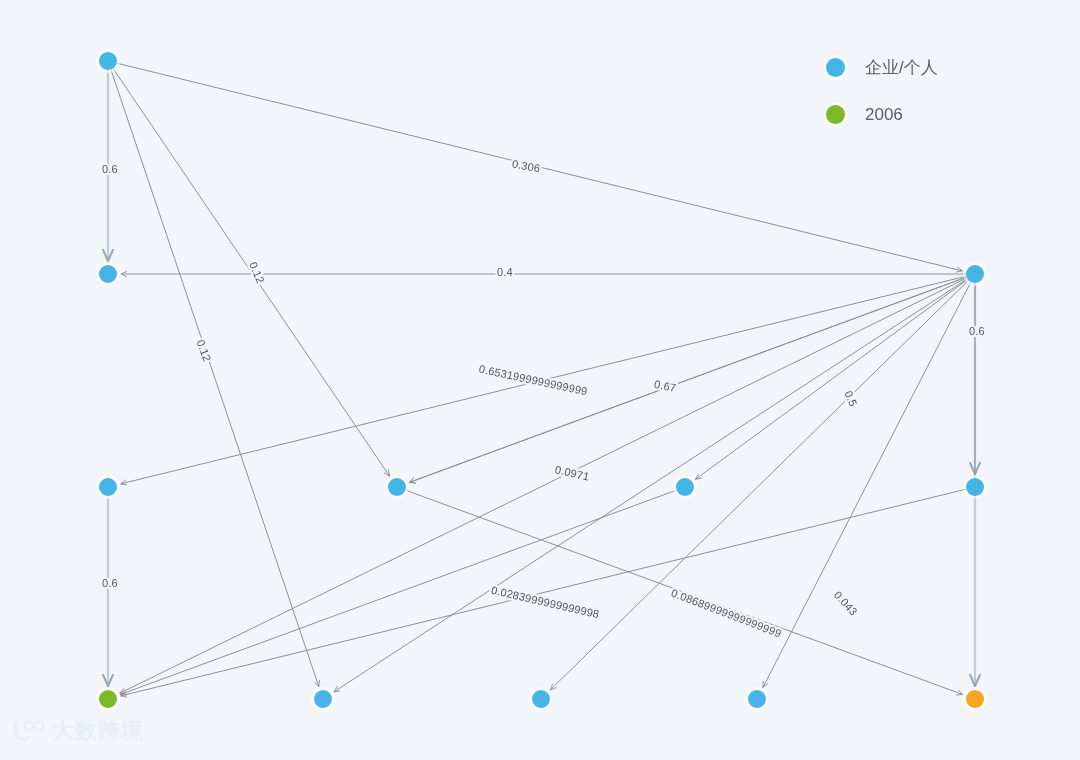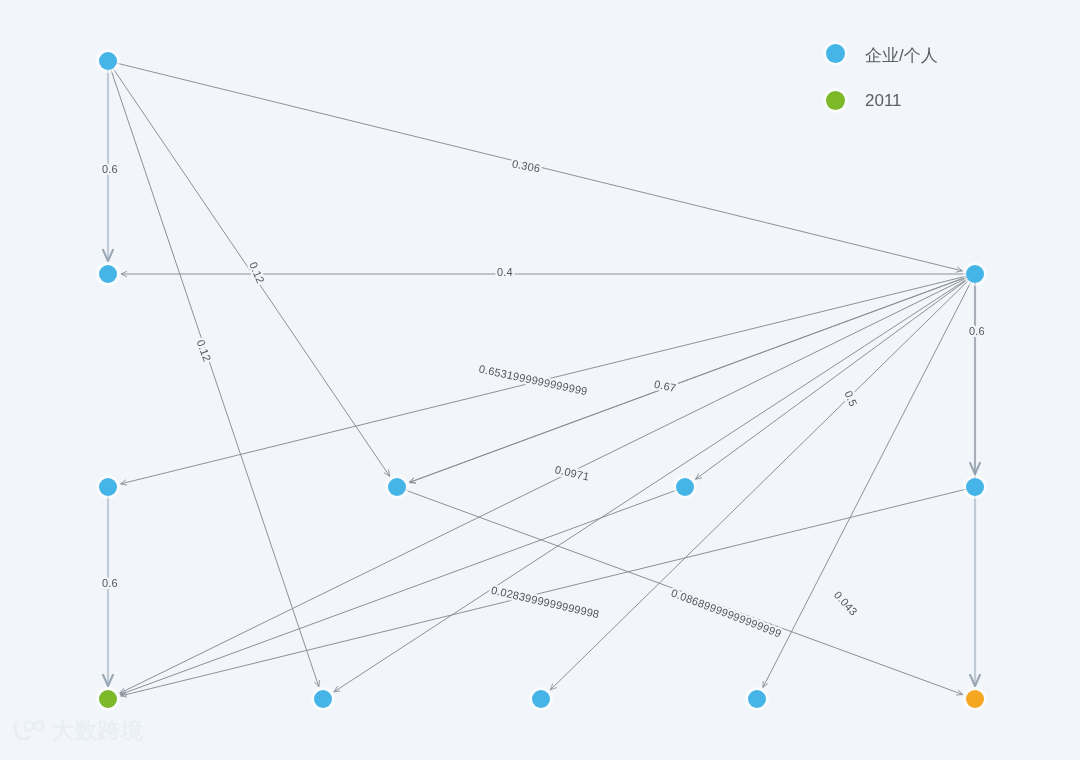--- a/index.html
+++ b/index.html
@@ -57,21 +57,21 @@
     opacity: 0.55;
   }
   #legend {
     position: absolute;
     left: 826px;
     top: 44px;
     width: 210px;
   }
   .legend-row {
     display: flex;
-    align-items: flex-start;
+    align-items: center;
     height: 47px;
   }
   .legend-swatch {
     width: 19px;
     height: 19px;
     border-radius: 50%;
     flex: 0 0 auto;
     box-shadow: 0 0 0 3px rgba(255,255,255,0.5);
   }
   .legend-label {
@@ -192,21 +192,21 @@
       </g>
   </svg>
 
   <div id="legend">
     <div class="legend-row">
       <span class="legend-swatch" style="background: rgb(69, 181, 232);"></span>
       <span class="legend-label">企业/个人</span>
     </div>
     <div class="legend-row">
       <span class="legend-swatch" style="background: rgb(124, 184, 40);"></span>
-      <span class="legend-label">2011</span>
+      <span class="legend-label">2006</span>
     </div>
   </div>
 
   <div id="watermark">
     <svg width="34" height="24" viewBox="0 0 34 24">
       <path d="M4 4 Q2 12 6 18 Q12 23 17 18" fill="none" stroke="#e3e9f0" stroke-width="3" stroke-linecap="round"></path>
       <circle cx="17" cy="7" r="4.2" fill="none" stroke="#e3e9f0" stroke-width="2.6"></circle>
       <circle cx="27" cy="7" r="4.2" fill="none" stroke="#e3e9f0" stroke-width="2.6"></circle>
     </svg>
     <span class="wm-text">大数跨境</span>

